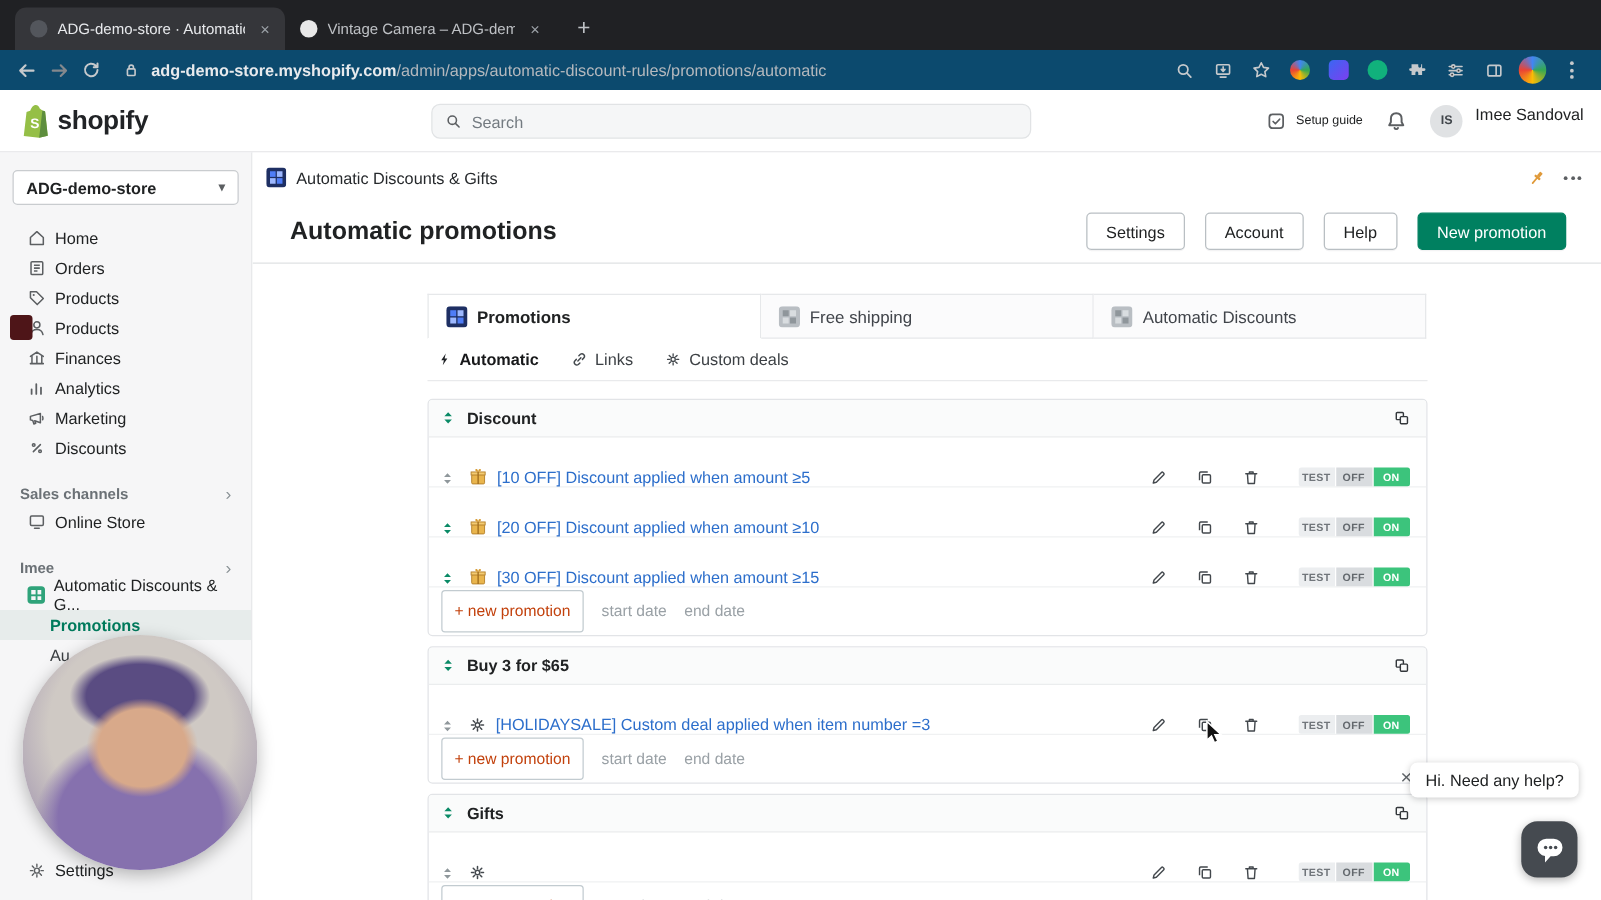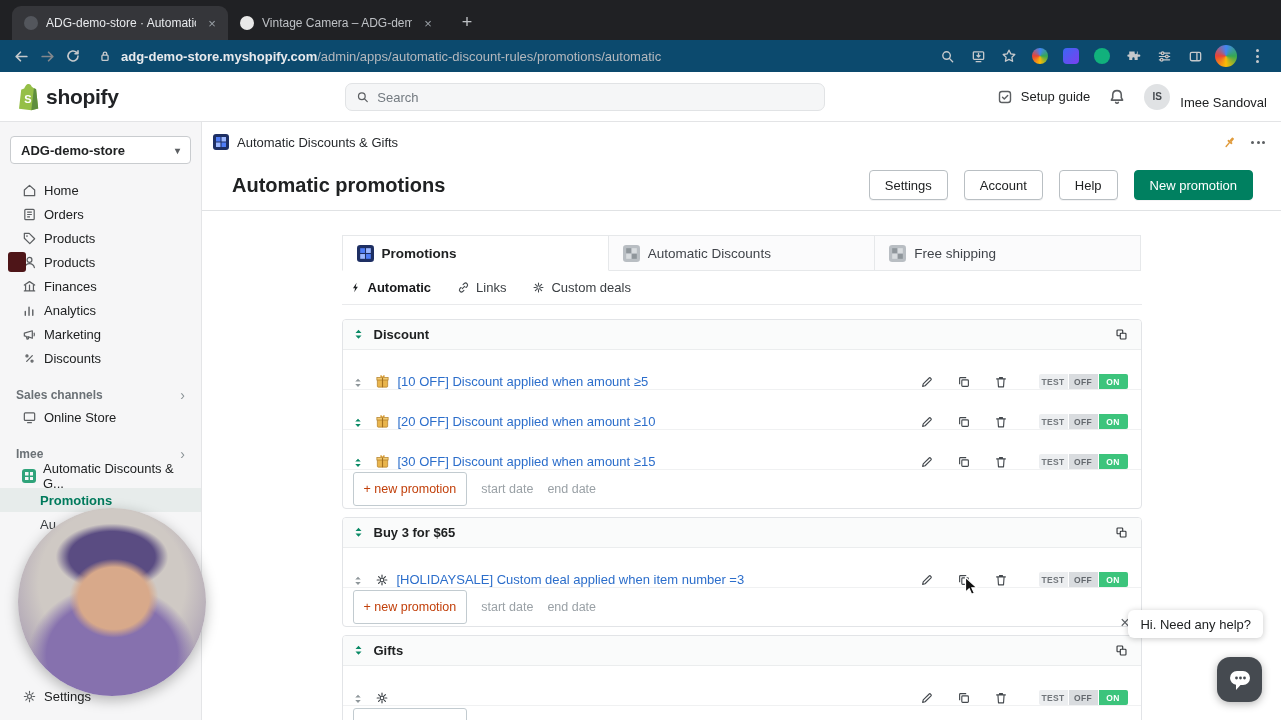--- a/index.html
+++ b/index.html
@@ -34,22 +34,22 @@
 .kebab i{width:3px;height:3px;border-radius:50%;background:#c6c9cc}
 
 
 .shopbar{position:absolute;top:72px;left:0;right:0;height:50px;background:#fff;border-bottom:1px solid #e3e4e6}
 .logo{position:absolute;left:16px;top:50%;transform:translateY(-50%);display:flex;align-items:center;gap:5px}
 .logotext{font-size:21px;font-weight:700;color:#212326;letter-spacing:-.3px}
 .searchbar{position:absolute;left:345px;top:11px;width:480px;height:28px;background:#f5f6f7;border:1px solid #e1e3e5;border-radius:7px;display:flex;align-items:center;gap:8px;padding:0 10px}
 .searchbar input{border:none;outline:none;background:transparent;font-family:inherit;font-size:13px;color:#202223;width:100%}
 .searchbar input::placeholder{color:#737a80}
 .topright{position:absolute;right:14px;top:0;height:100%;display:flex;align-items:center;gap:18px}
-.setup{display:flex;align-items:center;gap:8px;font-size:13px;font-weight:500;color:#202223}
-.userchip{display:flex;align-items:flex-end;gap:10px;font-size:13px;font-weight:500;color:#202223}
+.setup{display:flex;align-items:center;gap:8px;font-size:10px;font-weight:500;color:#202223}
+.userchip{display:flex;align-items:flex-start;gap:10px;font-size:13px;font-weight:500;color:#202223}
 .avatar-is{width:26px;height:26px;border-radius:50%;background:#e0e2e4;display:flex;align-items:center;justify-content:center;font-size:10px;font-weight:700;color:#42474c}
 
 
 .sidebar{position:absolute;top:122px;left:0;width:202px;bottom:0;background:#f6f6f7;border-right:1px solid #e4e5e7;font-size:13px;color:#202223}
 .store{margin:14px 10px 0;height:28px;background:#fff;border:1px solid #c9cccf;border-radius:4px;display:flex;align-items:center;padding:0 10px;font-weight:600}
 .store .caret{margin-left:auto;color:#5c5f62;font-size:10px}
 .snav{margin-top:14px}
 .nitem{height:24px;display:flex;align-items:center;gap:7px;padding:0 10px 0 22px;font-weight:500}
 .sechead{display:flex;align-items:center;height:20px;margin-top:15px;padding:0 16px;color:#6b7176;font-size:12px;font-weight:600}
 .sechead .chev{margin-left:auto;color:#8a9296;font-size:14px;font-weight:400}
@@ -398,31 +398,31 @@
         <span>Promotions</span>
       </div>
       <div class="ttab">
         <svg width="17" height="17" viewBox="0 0 16 16">
             <rect width="16" height="16" rx="3" fill="#b9bec3"></rect>
             <rect x="3" y="3" width="4.5" height="4.5" fill="#8f969b"></rect>
             <rect x="8.5" y="3" width="4.5" height="4.5" fill="#d9dde0"></rect>
             <rect x="3" y="8.5" width="4.5" height="4.5" fill="#d9dde0"></rect>
             <rect x="8.5" y="8.5" width="4.5" height="4.5" fill="#8f969b"></rect>
           </svg>
-        <span>Automatic Discounts</span>
+        <span>Free shipping</span>
       </div>
       <div class="ttab">
         <svg width="17" height="17" viewBox="0 0 16 16">
             <rect width="16" height="16" rx="3" fill="#b9bec3"></rect>
             <rect x="3" y="3" width="4.5" height="4.5" fill="#8f969b"></rect>
             <rect x="8.5" y="3" width="4.5" height="4.5" fill="#d9dde0"></rect>
             <rect x="3" y="8.5" width="4.5" height="4.5" fill="#d9dde0"></rect>
             <rect x="8.5" y="8.5" width="4.5" height="4.5" fill="#8f969b"></rect>
           </svg>
-        <span>Free shipping</span>
+        <span>Automatic Discounts</span>
       </div>
     </div>
 
     <div class="subtabs">
       <div class="stab active">
         <svg width="12" height="13" viewBox="0 0 16 16">
             <path d="M8.8 1.8 4 9h2.8l-1.2 5.2L10.5 7H7.6z" fill="#1f2225"></path>
           </svg>
         <span>Automatic</span>
       </div>

